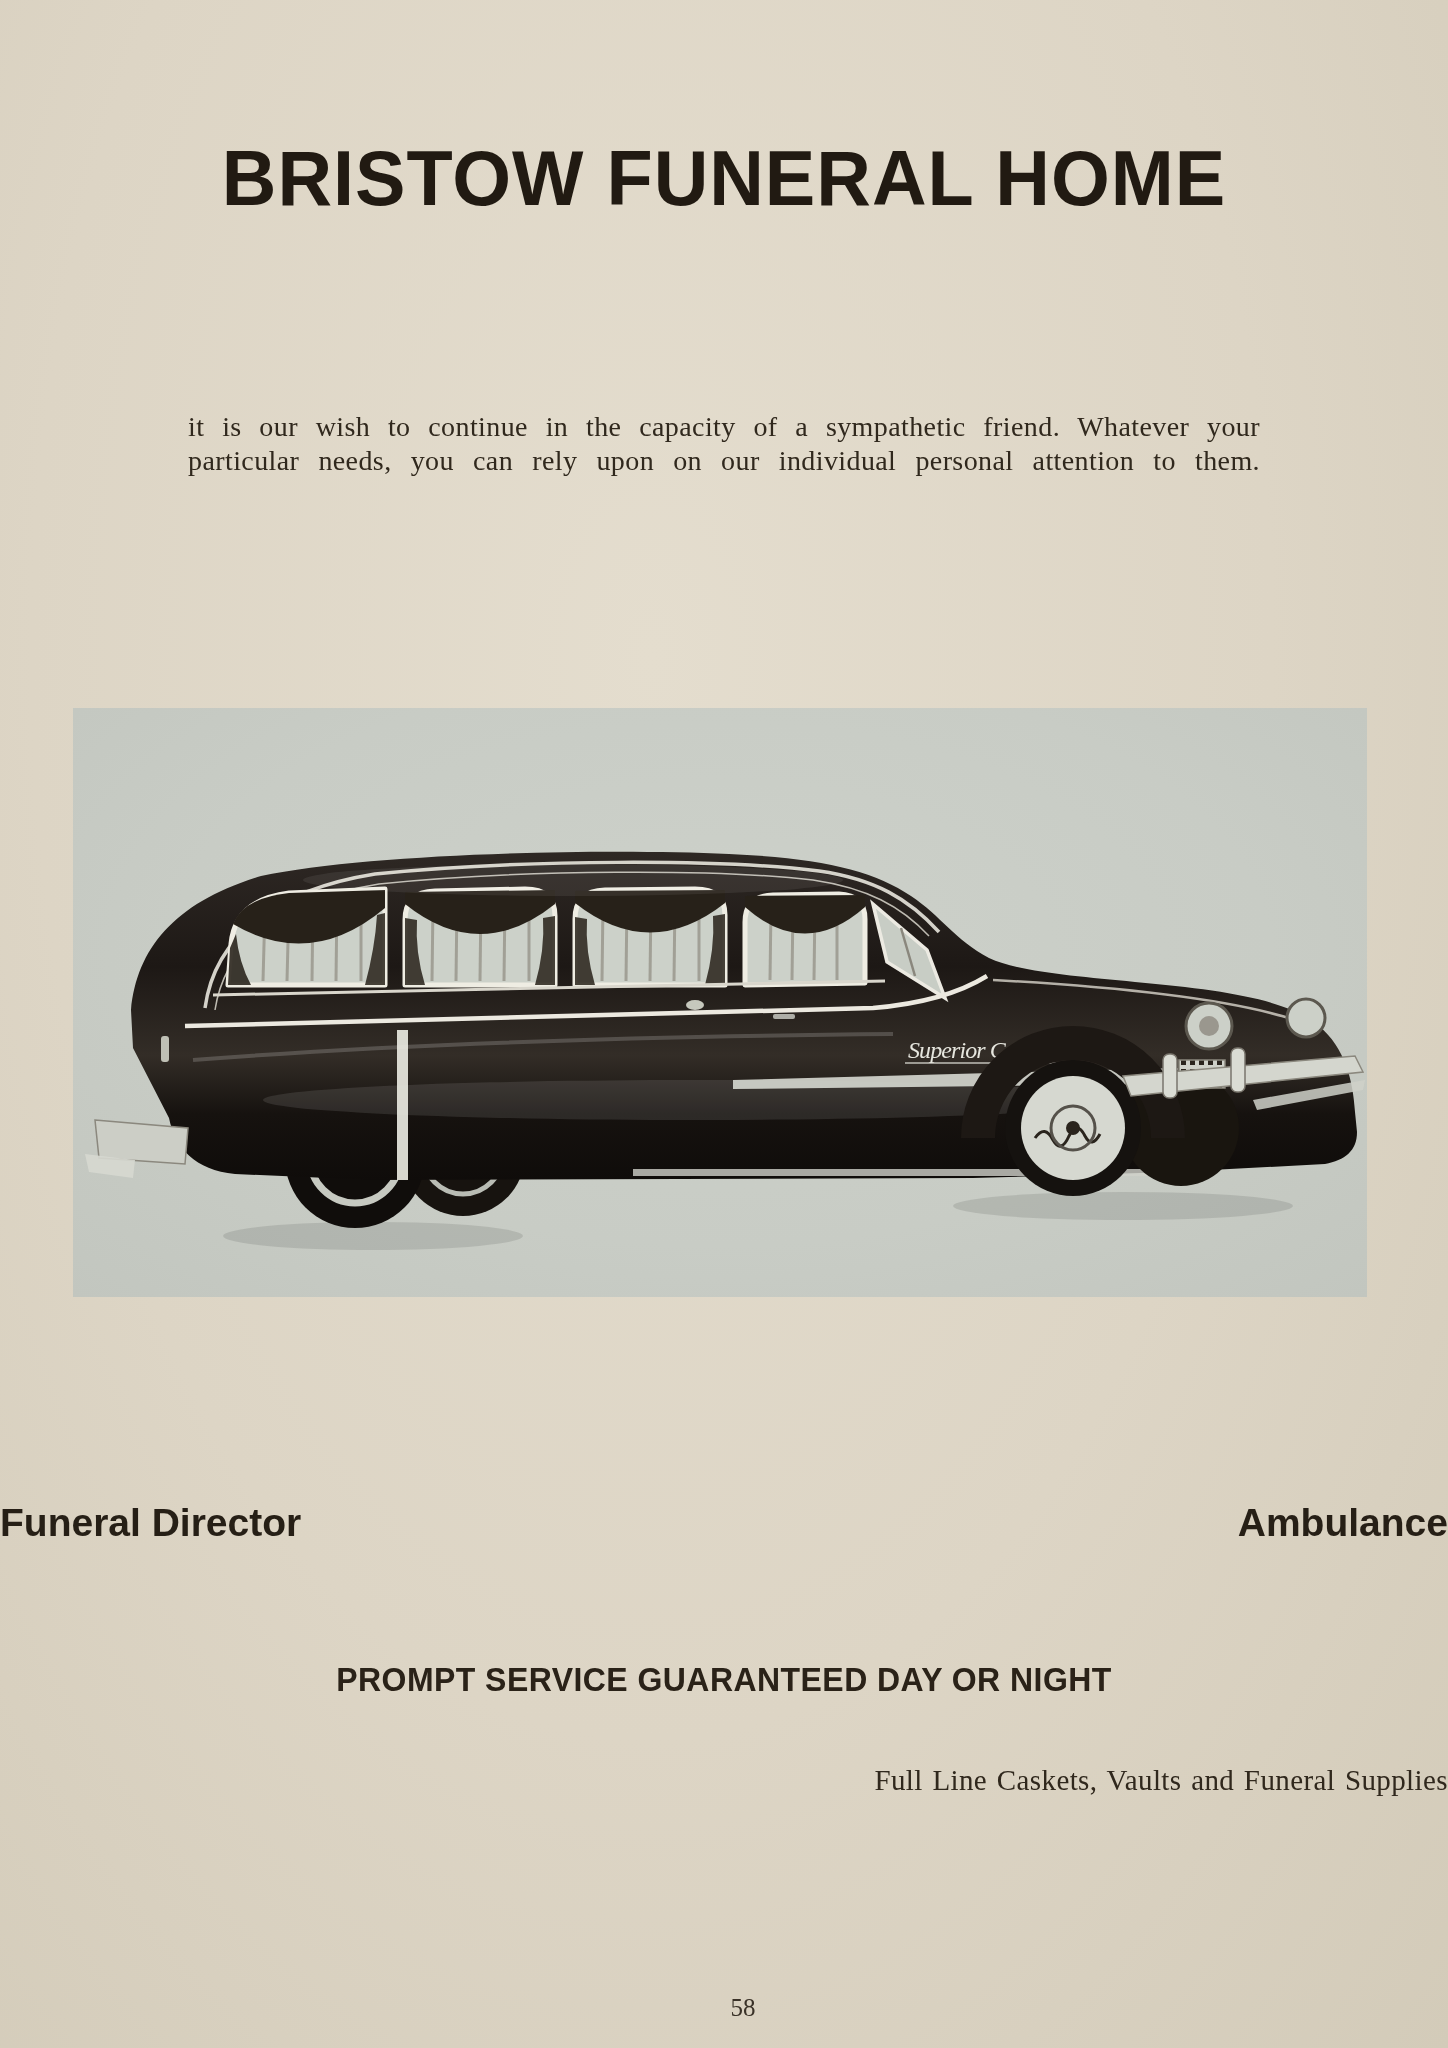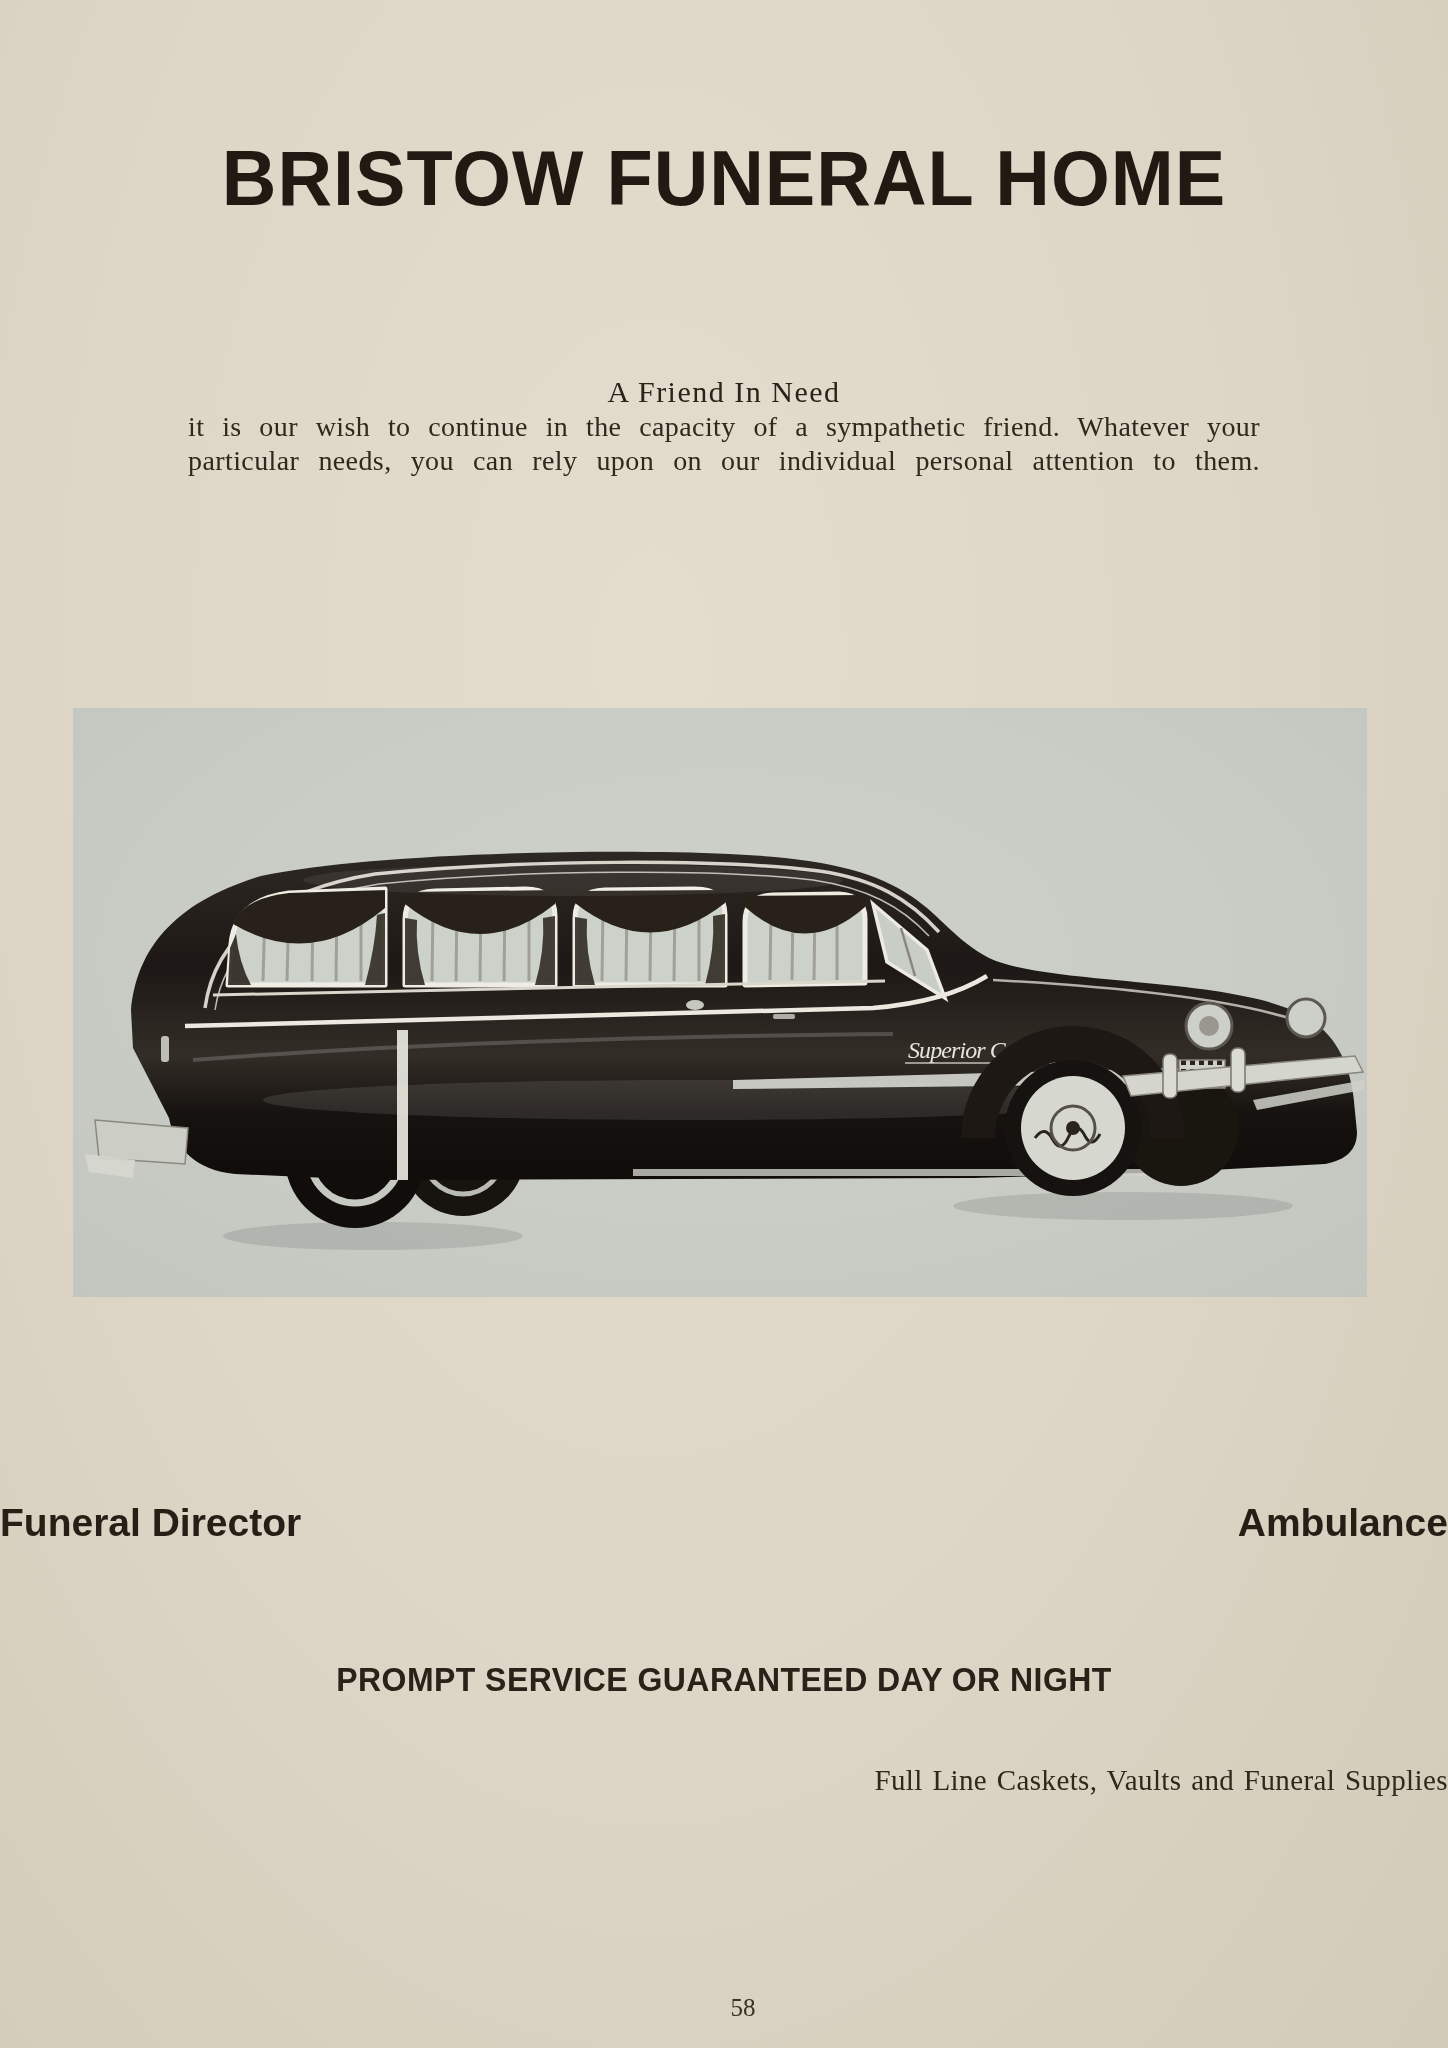--- a/index.html
+++ b/index.html
@@ -85,21 +85,20 @@
     padding-left:22px;box-sizing:border-box;
   }
 </style>
 </head>
 <body>
 
 <div class="page">
 
   <div class="abs title">BRISTOW FUNERAL HOME</div>
 
-  <div class="abs intro-heading">A Friend In Need</div>
 
   <div class="abs intro-body">
     <div class="intro-line">it is our wish to continue in the capacity of a sympathetic friend.  Whatever your</div>
     <div class="intro-line">particular needs, you can rely upon on our individual personal attention to them.</div>
   </div>
 
   <div class="abs photo">
     <svg width="1294" height="589" viewBox="0 0 1294 589">
       <defs>
         <pattern id="chk" width="9" height="9" patternUnits="userSpaceOnUse">

